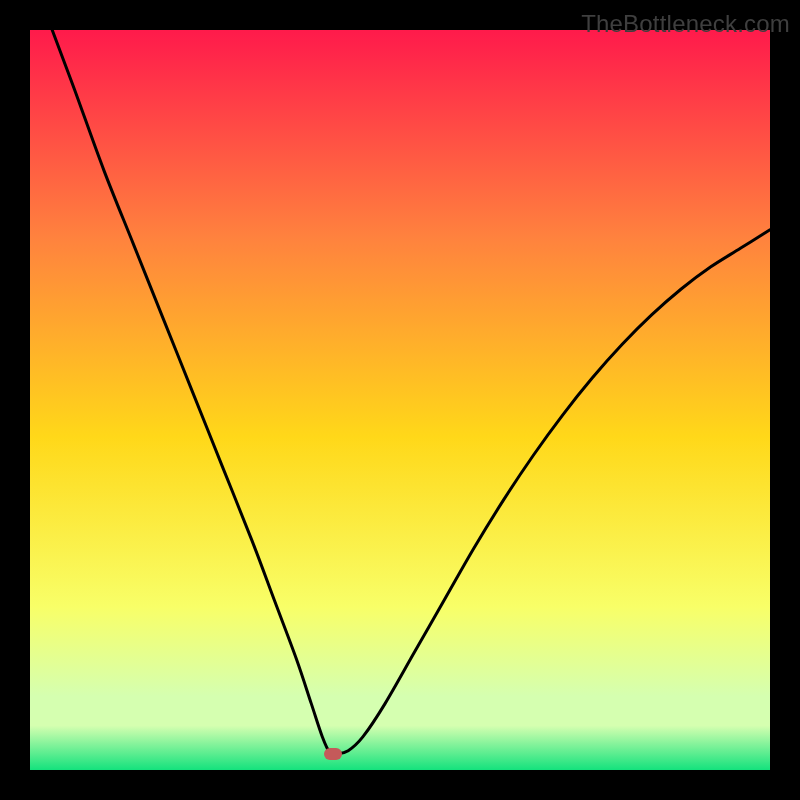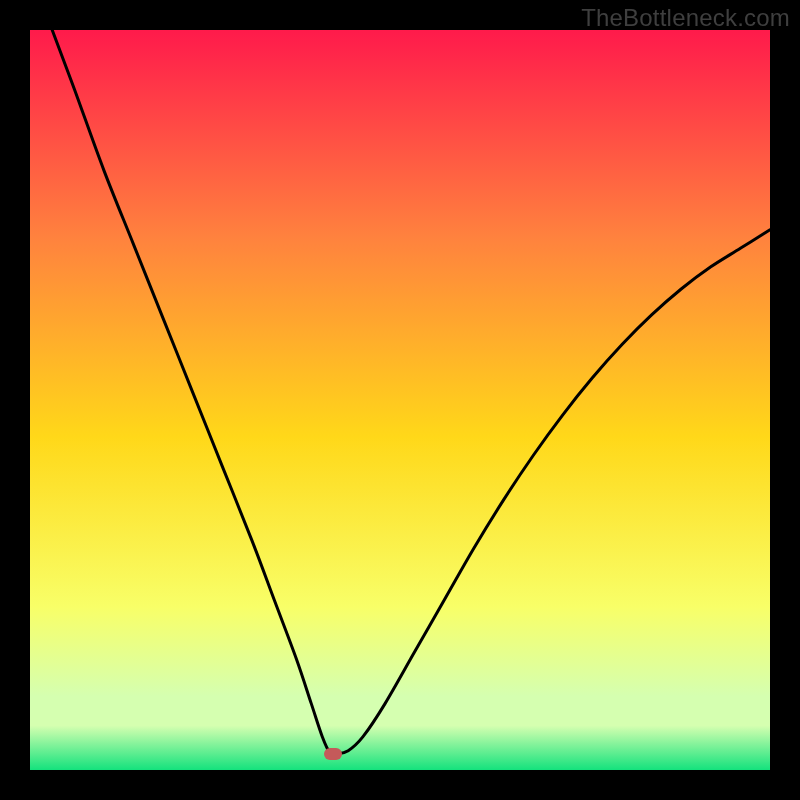--- a/index.html
+++ b/index.html
@@ -21,21 +21,21 @@
   }
   .plot {
     position: absolute;
     left: 0;
     top: 0;
     width: 740px;
     height: 740px;
   }
   .watermark {
     position: absolute;
-    top: 4px;
+    top: 10px;
     right: 10px;
     color: #3f3f3f;
     font-size: 24px;
     font-weight: 500;
     letter-spacing: 0.2px;
     user-select: none;
   }
   .marker {
     position: absolute;
     width: 18px;

